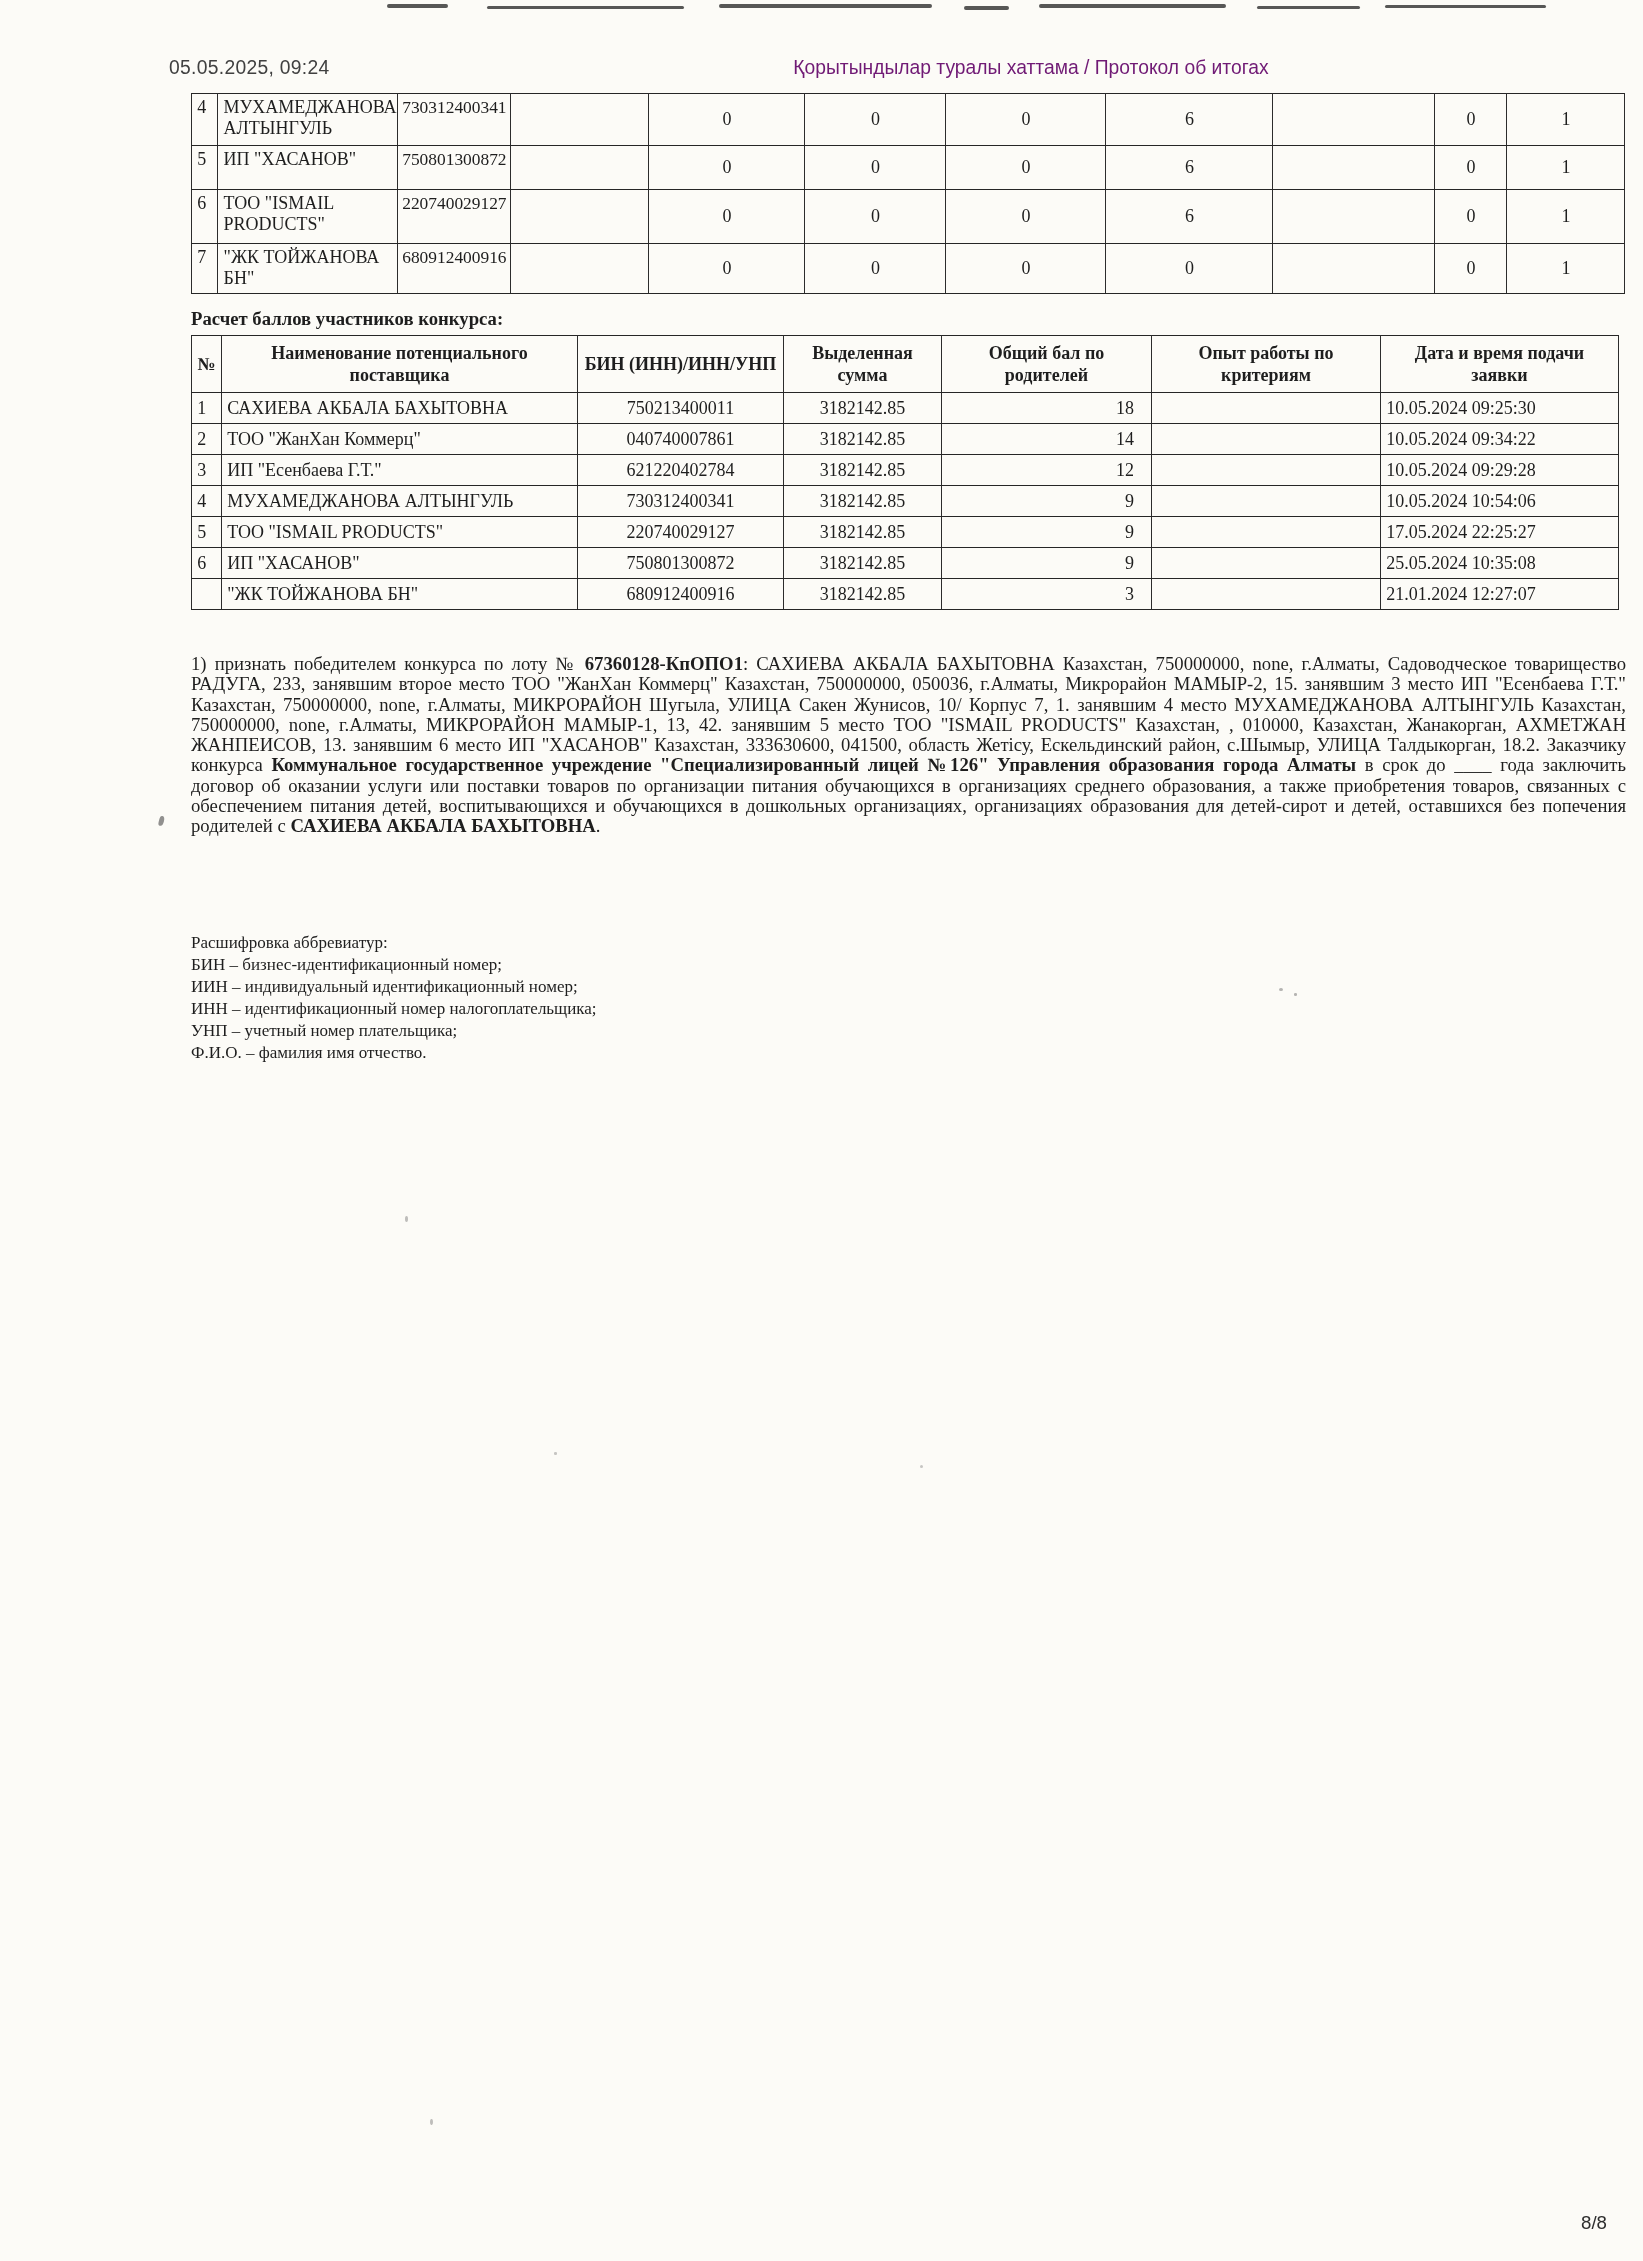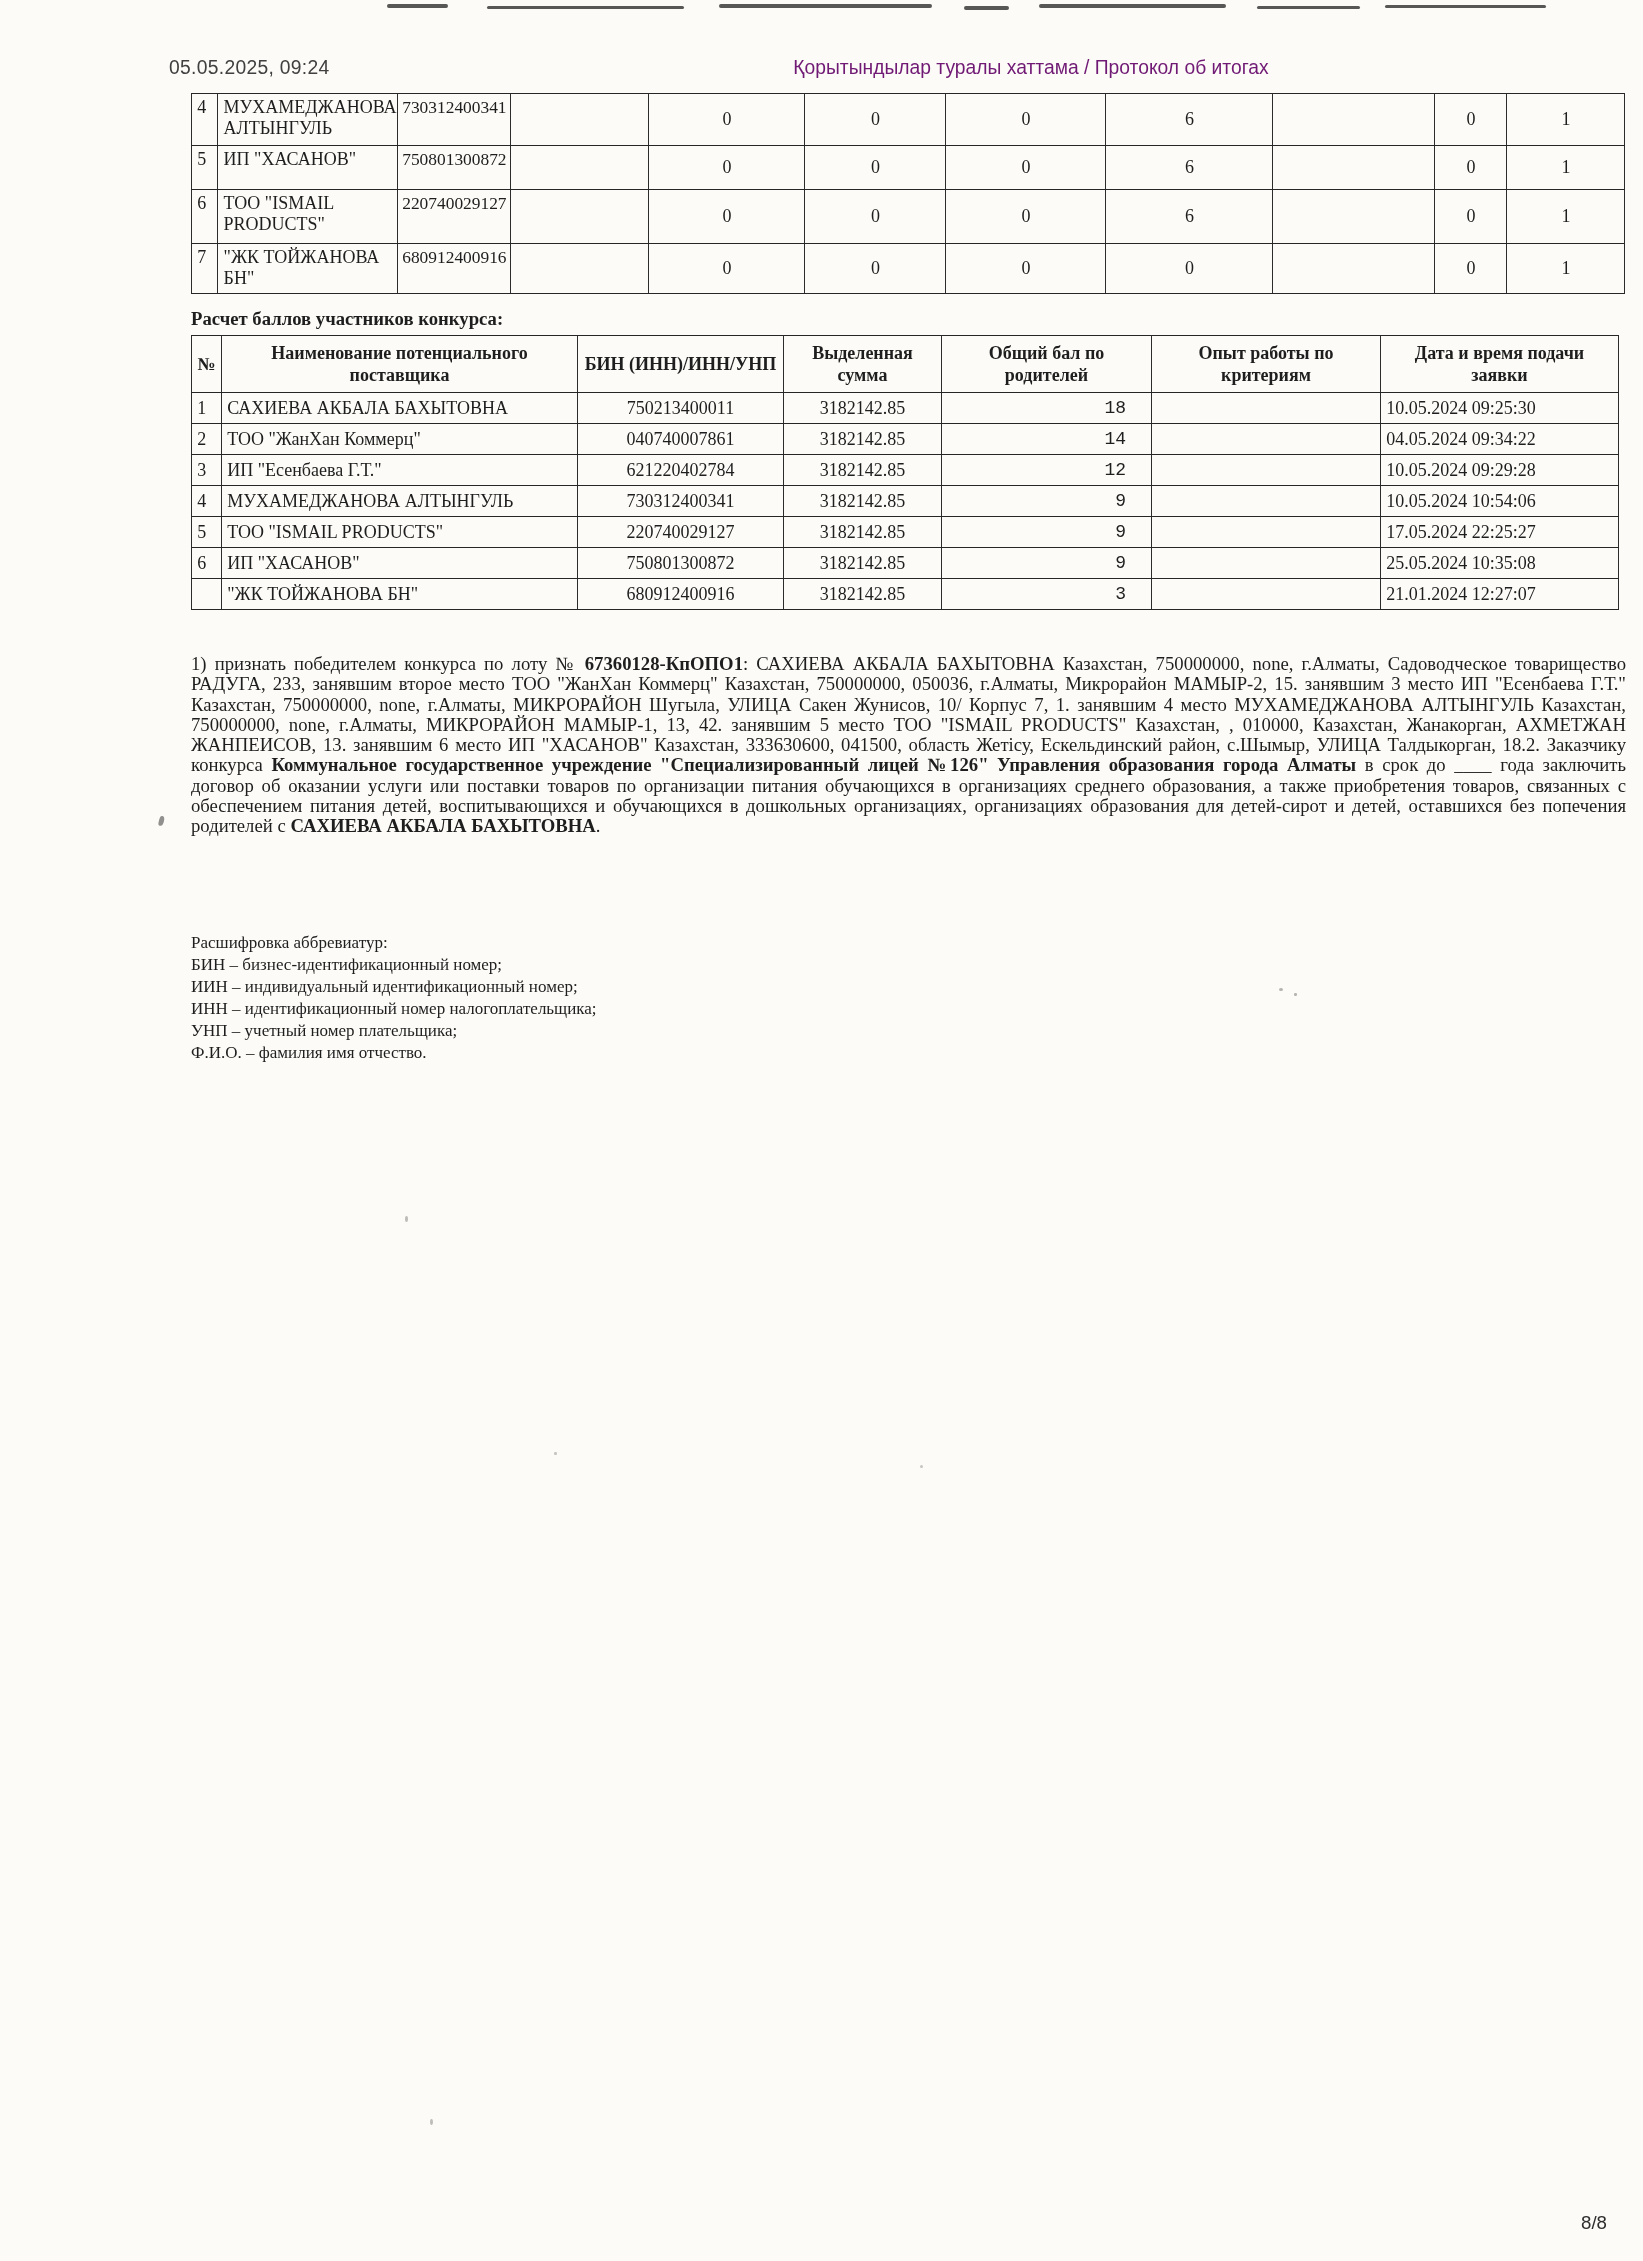--- a/index.html
+++ b/index.html
@@ -21,21 +21,21 @@
   table{border-collapse:collapse;table-layout:fixed;position:absolute;}
   .t1{left:191px;top:93px;width:1434px;font-size:18px;}
   .t2{left:191px;top:335px;width:1427px;font-size:18px;}
   td,th{border-left:1.3px solid #2c2c2c;border-right:1.3px solid #2c2c2c;
     border-top:1.9px solid #262626;border-bottom:1.9px solid #262626;
     padding:2.6px 5.2px;overflow:hidden;}
   .t1,.t2{border:1.9px solid #222;}
   .ctr{text-align:center;vertical-align:middle;}
   .top{vertical-align:top;}
   .lft{text-align:left;}
-  .rgt{text-align:right;padding-right:25px;vertical-align:middle;font-family:Liberation Mono, monospace;}
+  .rgt{text-align:right;padding-right:17px;vertical-align:middle;}
   .bin{font-size:17.4px;padding:2.6px 1.3px;text-align:center;}
   .t2 th{font-weight:bold;text-align:center;vertical-align:middle;line-height:1.25;}
   .t2 td{vertical-align:middle;}
   
   .h2{position:absolute;left:191px;top:308px;font-size:18.7px;font-weight:bold;}
   .para{position:absolute;left:191px;width:1435px;font-size:18.7px;line-height:20.3px;}
   .intro{top:634px;}
   .bodytext{top:654px;text-align:justify;}
   .b{font-weight:bold;}
   .abbr{position:absolute;left:191px;top:932px;font-size:17px;line-height:22px;}
@@ -168,21 +168,21 @@
       <td></td>
       <td class="lft">10.05.2024 09:25:30</td>
     </tr>
     <tr style="height:31px">
       <td class="lft">2</td>
       <td class="lft">ТОО "ЖанХан Коммерц"</td>
       <td class="ctr">040740007861</td>
       <td class="ctr">3182142.85</td>
       <td class="rgt">14</td>
       <td></td>
-      <td class="lft">04.05.2024 09:34:22</td>
+      <td class="lft">10.05.2024 09:34:22</td>
     </tr>
     <tr style="height:31px">
       <td class="lft">3</td>
       <td class="lft">ИП "Есенбаева Г.Т."</td>
       <td class="ctr">621220402784</td>
       <td class="ctr">3182142.85</td>
       <td class="rgt">12</td>
       <td></td>
       <td class="lft">10.05.2024 09:29:28</td>
     </tr>

